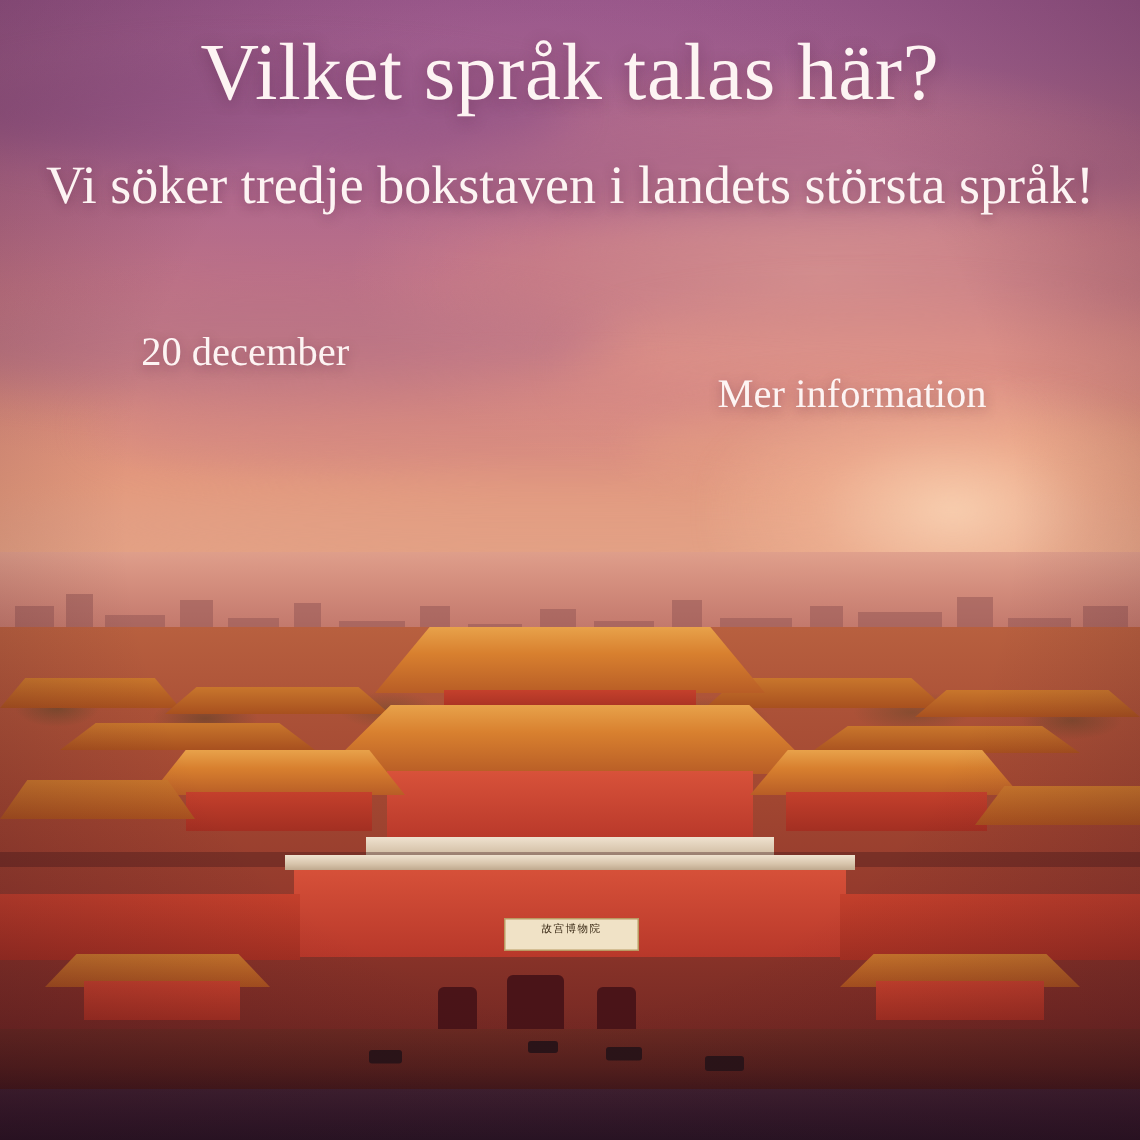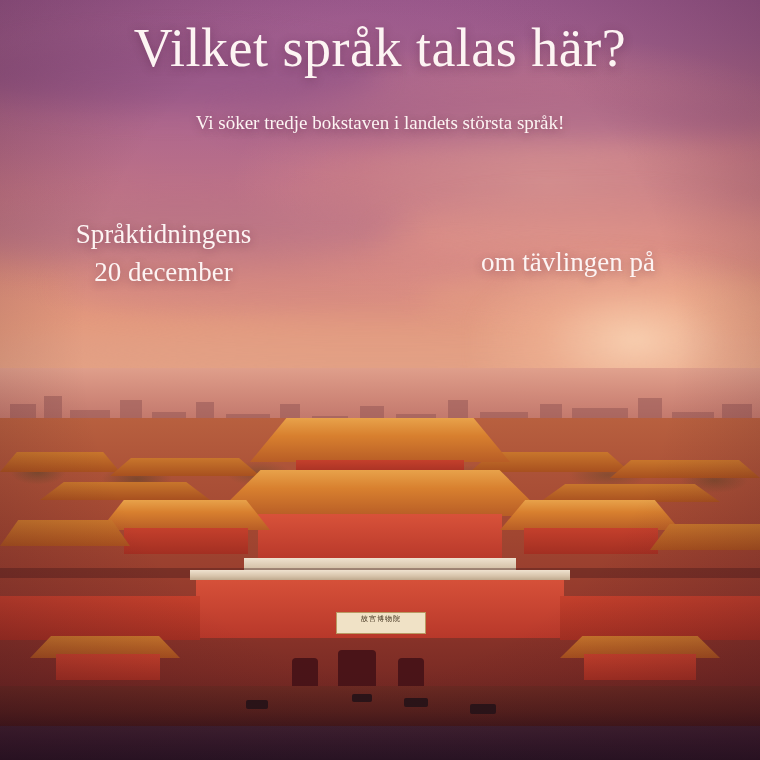--- a/index.html
+++ b/index.html
@@ -165,21 +165,21 @@
     line-height: 60px;
     font-weight: 400;
     letter-spacing: 0.5px;
     text-shadow: 0 2px 10px rgba(70,20,50,.35);
   }
   .subhead {
     position: absolute;
     left: 0; top: 106px;
     width: 760px;
     text-align: center;
-    font-size: 19px;
+    font-size: 36px;
     line-height: 34px;
     text-shadow: 0 2px 8px rgba(70,20,50,.35);
   }
   .leftblock {
     position: absolute;
     left: 36px; top: 215px;
     width: 255px;
     text-align: center;
     font-size: 27px;
     line-height: 38px;
@@ -279,21 +279,20 @@
   <div class="car" style="left:404px; top:698px; width:24px; height:9px;"></div>
   <div class="car" style="left:470px; top:704px; width:26px; height:10px;"></div>
   <div class="moat" style="left:0px; top:726px; width:760px; height:34px;"></div>
 
   <div class="vignette"></div>
 
   <div class="headline">Vilket språk talas här?</div>
   <div class="subhead">Vi söker tredje bokstaven i landets största språk!</div>
 
   <div class="leftblock">
-    <div>Språktidningens</div>
     <div>20 december</div>
   </div>
 
   <div class="rightblock">
-    <div>om tävlingen på</div>
+    <div>Mer information</div>
   </div>
 
 </div>
 
 </body></html>

